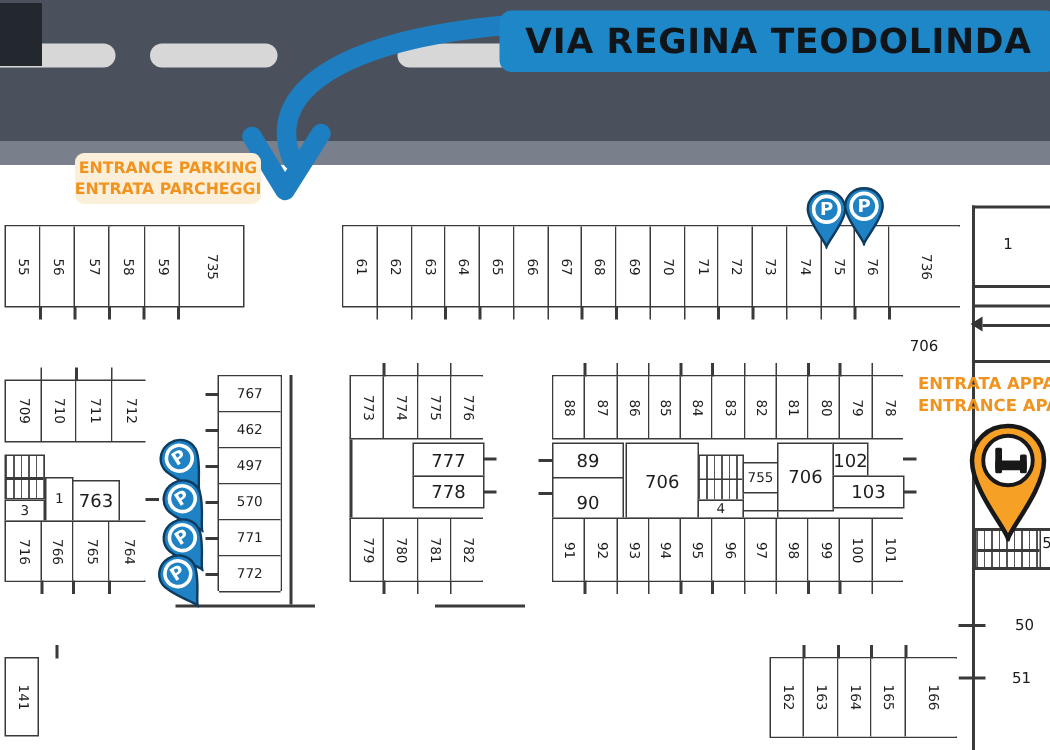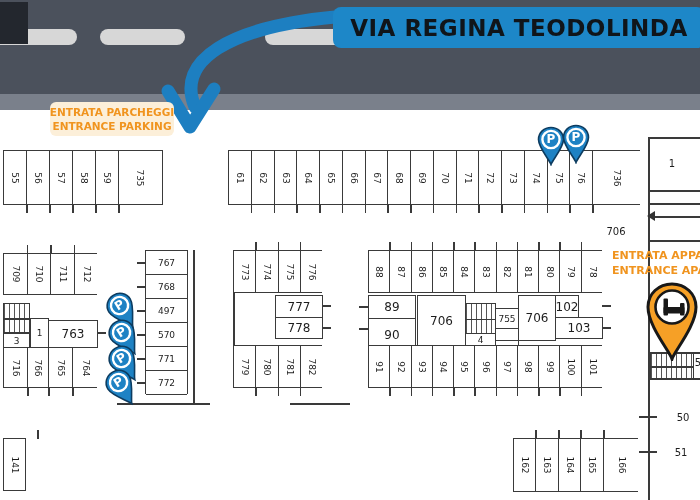--- a/index.html
+++ b/index.html
@@ -15,21 +15,21 @@
           border-radius:8px;display:flex;align-items:center;justify-content:center;z-index:5;}
   #banner span{font-size:23px;font-weight:800;color:#10151a;letter-spacing:.5px;white-space:nowrap;}
   
   #entrance-parking{position:absolute;left:50px;top:102px;width:124px;height:34px;background:#fcefd9;
           border-radius:6px;display:flex;flex-direction:column;align-items:center;justify-content:center;z-index:5;}
   #entrance-parking span{font-size:10.5px;font-weight:800;color:#f0941f;line-height:14px;white-space:nowrap;}
   #entrance-apartments{position:absolute;left:612px;top:248px;z-index:5;}
   #entrance-apartments span{display:block;font-size:11px;font-weight:800;color:#f0941f;line-height:15px;white-space:nowrap;}
   
   #plan{position:absolute;inset:0;z-index:3;}
-  .frame{position:absolute;border:1.5px solid #3a3a3a;background:#fff;box-sizing:border-box;display:flex;}
+  .frame{position:absolute;border:1.5px solid #3a3a3a;background:#fff;box-sizing:border-box;display:flex;justify-content:space-between;}
   .row-h{flex-direction:row;}
   .row-v{flex-direction:column;}
   .cell{flex:none;display:flex;align-items:center;justify-content:center;box-sizing:border-box;background:#fff;}
   .row-h > .cell{border-right:1.5px solid #3a3a3a;}
   .row-h > .cell:last-child{border-right:0;}
   .row-v > .cell{border-bottom:1.5px solid #3a3a3a;}
   .row-v > .cell:last-child{border-bottom:0;}
   .cellbox{align-items:center;justify-content:center;}
   .num{font-size:9px;color:#1d1d1d;white-space:nowrap;}
   .num.md{font-size:12px;}
@@ -70,42 +70,42 @@
   <div id="banner">
     <span>VIA REGINA TEODOLINDA</span>
   </div>
 
   <svg id="arrow" width="190" height="135" viewBox="0 0 190 135">
     <path d="M185 12 C80 22, 25 55, 45 102" fill="none" stroke="#1d7fc1" stroke-width="13" stroke-linecap="round"></path>
     <polyline points="18,86 40,122 64,84" fill="none" stroke="#1d7fc1" stroke-width="13" stroke-linecap="round" stroke-linejoin="round"></polyline>
   </svg>
 
   <div id="entrance-parking">
+    <span>ENTRANCE PARKING</span>
     <span>ENTRATA PARCHEGGI</span>
-    <span>ENTRANCE PARKING</span>
   </div>
 
   <div id="entrance-apartments">
     <span>ENTRATA APPART</span>
     <span>ENTRANCE APAR</span>
   </div>
 
   <div id="plan">
 
     <div class="stairs" style="left:3px;top:303px;width:27px;height:30px"></div>
     <div class="stairs" style="left:465px;top:303px;width:31px;height:31px"></div>
     <div class="stairs" style="left:650px;top:353px;width:44px;height:26px"></div>
 
     <div class="frame cellbox" style="left:3px;top:333px;width:27px;height:15px">
         <span class="num">3</span>
       </div>
     <div class="frame cellbox" style="left:30px;top:318px;width:19px;height:30px">
         <span class="num">1</span>
       </div>
-    <div class="frame cellbox" style="left:48px;top:320px;width:50px;height:28px">
+    <div class="frame cellbox" style="left:48px;top:320px;width:32px;height:28px">
         <span class="num md">763</span>
       </div>
     <div class="frame cellbox" style="left:275px;top:295px;width:48px;height:23px">
         <span class="num md">777</span>
       </div>
     <div class="frame cellbox" style="left:275px;top:317px;width:48px;height:22px">
         <span class="num md">778</span>
       </div>
     <div class="frame cellbox" style="left:368px;top:295px;width:48px;height:24px">
         <span class="num md">89</span>
@@ -295,21 +295,21 @@
         <div class="cell" style="width: 25px;">
           <span class="num rot">764</span>
         </div>
       </div>
       <div class="frame row-v" style="left: 145px; top: 250px; width: 43px; height: 144px;">
         <div class="cell" style="height: 24px;">
           <span class="num">767</span>
         </div>
         <i class="tick th" style="left: -9px; top: 11px;"></i>
         <div class="cell" style="height: 24px;">
-          <span class="num">768</span>
+          <span class="num">462</span>
         </div>
         <i class="tick th" style="left: -9px; top: 35px;"></i>
         <div class="cell" style="height: 24px;">
           <span class="num">497</span>
         </div>
         <i class="tick th" style="left: -9px; top: 59px;"></i>
         <div class="cell" style="height: 24px;">
           <span class="num">570</span>
         </div>
         <i class="tick th" style="left: -9px; top: 83px;"></i>

